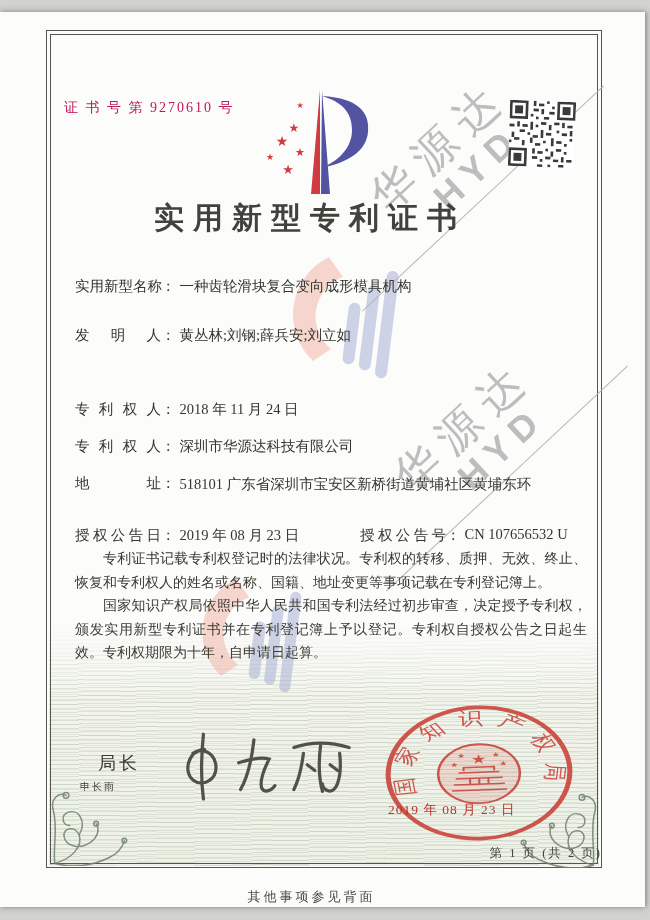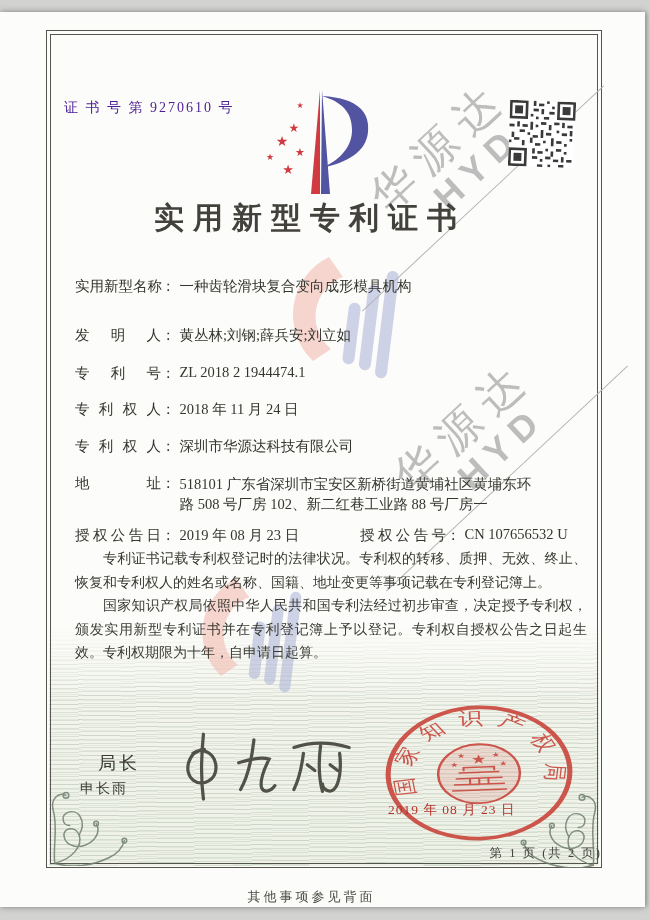--- a/index.html
+++ b/index.html
@@ -14,37 +14,37 @@
                  border:1.5px solid #55554d; }
   .frame-inner { position:absolute; inset:3px; border:1px solid #55554d; }
 
   .guilloche { position:absolute; left:49px; top:628px; width:550px; height:238px;
     background:
       linear-gradient(rgba(252,252,250,.95), rgba(252,252,250,0) 70px),
       repeating-linear-gradient(179deg, rgba(118,145,120,.20) 0 1px, transparent 1px 4px),
       repeating-linear-gradient(181.5deg, rgba(118,145,120,.12) 0 1px, transparent 1px 5px),
       linear-gradient(#f5f6ef,#eef1e6); }
 
-  .cert-number { position:absolute; left:64px; top:99px; font-size:14px; letter-spacing:2px; color:#4c1d95; }
+  .cert-number { position:absolute; left:64px; top:99px; font-size:14px; letter-spacing:2px; color:#be185d; }
   .cert-title { position:absolute; left:145px; top:198px; width:330px; text-align:center;
                 font-size:30px; font-weight:600; letter-spacing:9px; color:#42413c; }
 
   .row { position:absolute; left:75px; font-size:14.5px; color:#35352f; white-space:nowrap; }
   .f-label { display:inline-block; width:86px; text-align:justify; text-align-last:justify; vertical-align:top; }
   .colon { display:inline-block; vertical-align:top; }
   .f-value { display:inline-block; margin-left:4px; vertical-align:top; }
   .addr-lines { display:inline-block; margin-left:4px; vertical-align:top; line-height:20px; white-space:normal; width:400px; }
   .pair2 { position:absolute; left:285px; top:0; }
 
   .paragraphs { position:absolute; left:75px; top:547px; width:512px; font-size:14px;
                 line-height:23.5px; color:#3a3a33; text-align:justify; }
   .paragraphs p { text-indent:2em; }
 
   .sig-title { position:absolute; left:80px; top:751px; font-size:18px; color:#3a3a33; letter-spacing:3px;margin-left:18px; }
-  .sig-name  { position:absolute; left:80px; top:780px; font-size:14px; color:#3a3a33; letter-spacing:2px; }
+  .sig-name  { position:absolute; left:80px; top:780px; font-size:10px; color:#3a3a33; letter-spacing:2px; }
   .sig-hand  { position:absolute; left:172px; top:728px; opacity:.92; }
 
   .seal { position:absolute; left:382px; top:703px; width:194px; height:140px; opacity:.9; transform:rotate(-2deg); }
   .seal-date { position:absolute; left:388px; top:801px; width:180px; font-size:13.5px;
                color:#b5342c; letter-spacing:1px; white-space:nowrap; z-index:8; }
   .seal-text { font-size:24px; letter-spacing:13px; fill:#c9453c; font-family:"Liberation Serif",serif; }
 
   .page-number { position:absolute; left:46px; top:845px; width:556px; text-align:right;
                  font-size:12.5px; letter-spacing:2px; color:#44443e; }
   .back-note { position:absolute; left:0; top:888px; width:623px; text-align:center;
@@ -157,31 +157,28 @@
   </svg>
 
   <div class="cert-title z-text">实用新型专利证书</div>
 
   <div class="row z-text" style="top:277px">
     <span class="f-label">实用新型名称</span><span class="colon">：</span><span class="f-value">一种齿轮滑块复合变向成形模具机构</span>
   </div>
   <div class="row z-text" style="top:326px">
     <span class="f-label">发明人</span><span class="colon">：</span><span class="f-value">黄丛林;刘钢;薛兵安;刘立如</span>
   </div>
-  <div class="row z-text" style="top:364px">
-    <span class="f-label">专利号</span><span class="colon">：</span><span class="f-value">ZL 2018 2 1944474.1</span>
-  </div>
   <div class="row z-text" style="top:400px">
     <span class="f-label">专利权人</span><span class="colon">：</span><span class="f-value">2018 年 11 月 24 日</span>
   </div>
   <div class="row z-text" style="top:437px">
     <span class="f-label">专利权人</span><span class="colon">：</span><span class="f-value">深圳市华源达科技有限公司</span>
   </div>
   <div class="row z-text" style="top:474px">
-    <span class="f-label">地址</span><span class="colon">：</span><span class="addr-lines"><span>518101 广东省深圳市宝安区新桥街道黄埔社区黄埔东环</span><br><span>路 508 号厂房 102、新二红巷工业路 88 号厂房一</span></span>
+    <span class="f-label">地址</span><span class="colon">：</span><span class="addr-lines"><span>518101 广东省深圳市宝安区新桥街道黄埔社区黄埔东环</span><br></span>
   </div>
   <div class="row z-text" style="top:526px">
     <span class="f-label">授权公告日</span><span class="colon">：</span><span class="f-value">2019 年 08 月 23 日</span>
     <span class="pair2">
       <span class="f-label">授权公告号</span><span class="colon">：</span><span class="f-value">CN 107656532 U</span>
     </span>
   </div>
 
   <div class="paragraphs z-text">
     <p>专利证书记载专利权登记时的法律状况。专利权的转移、质押、无效、终止、恢复和专利权人的姓名或名称、国籍、地址变更等事项记载在专利登记簿上。</p>

